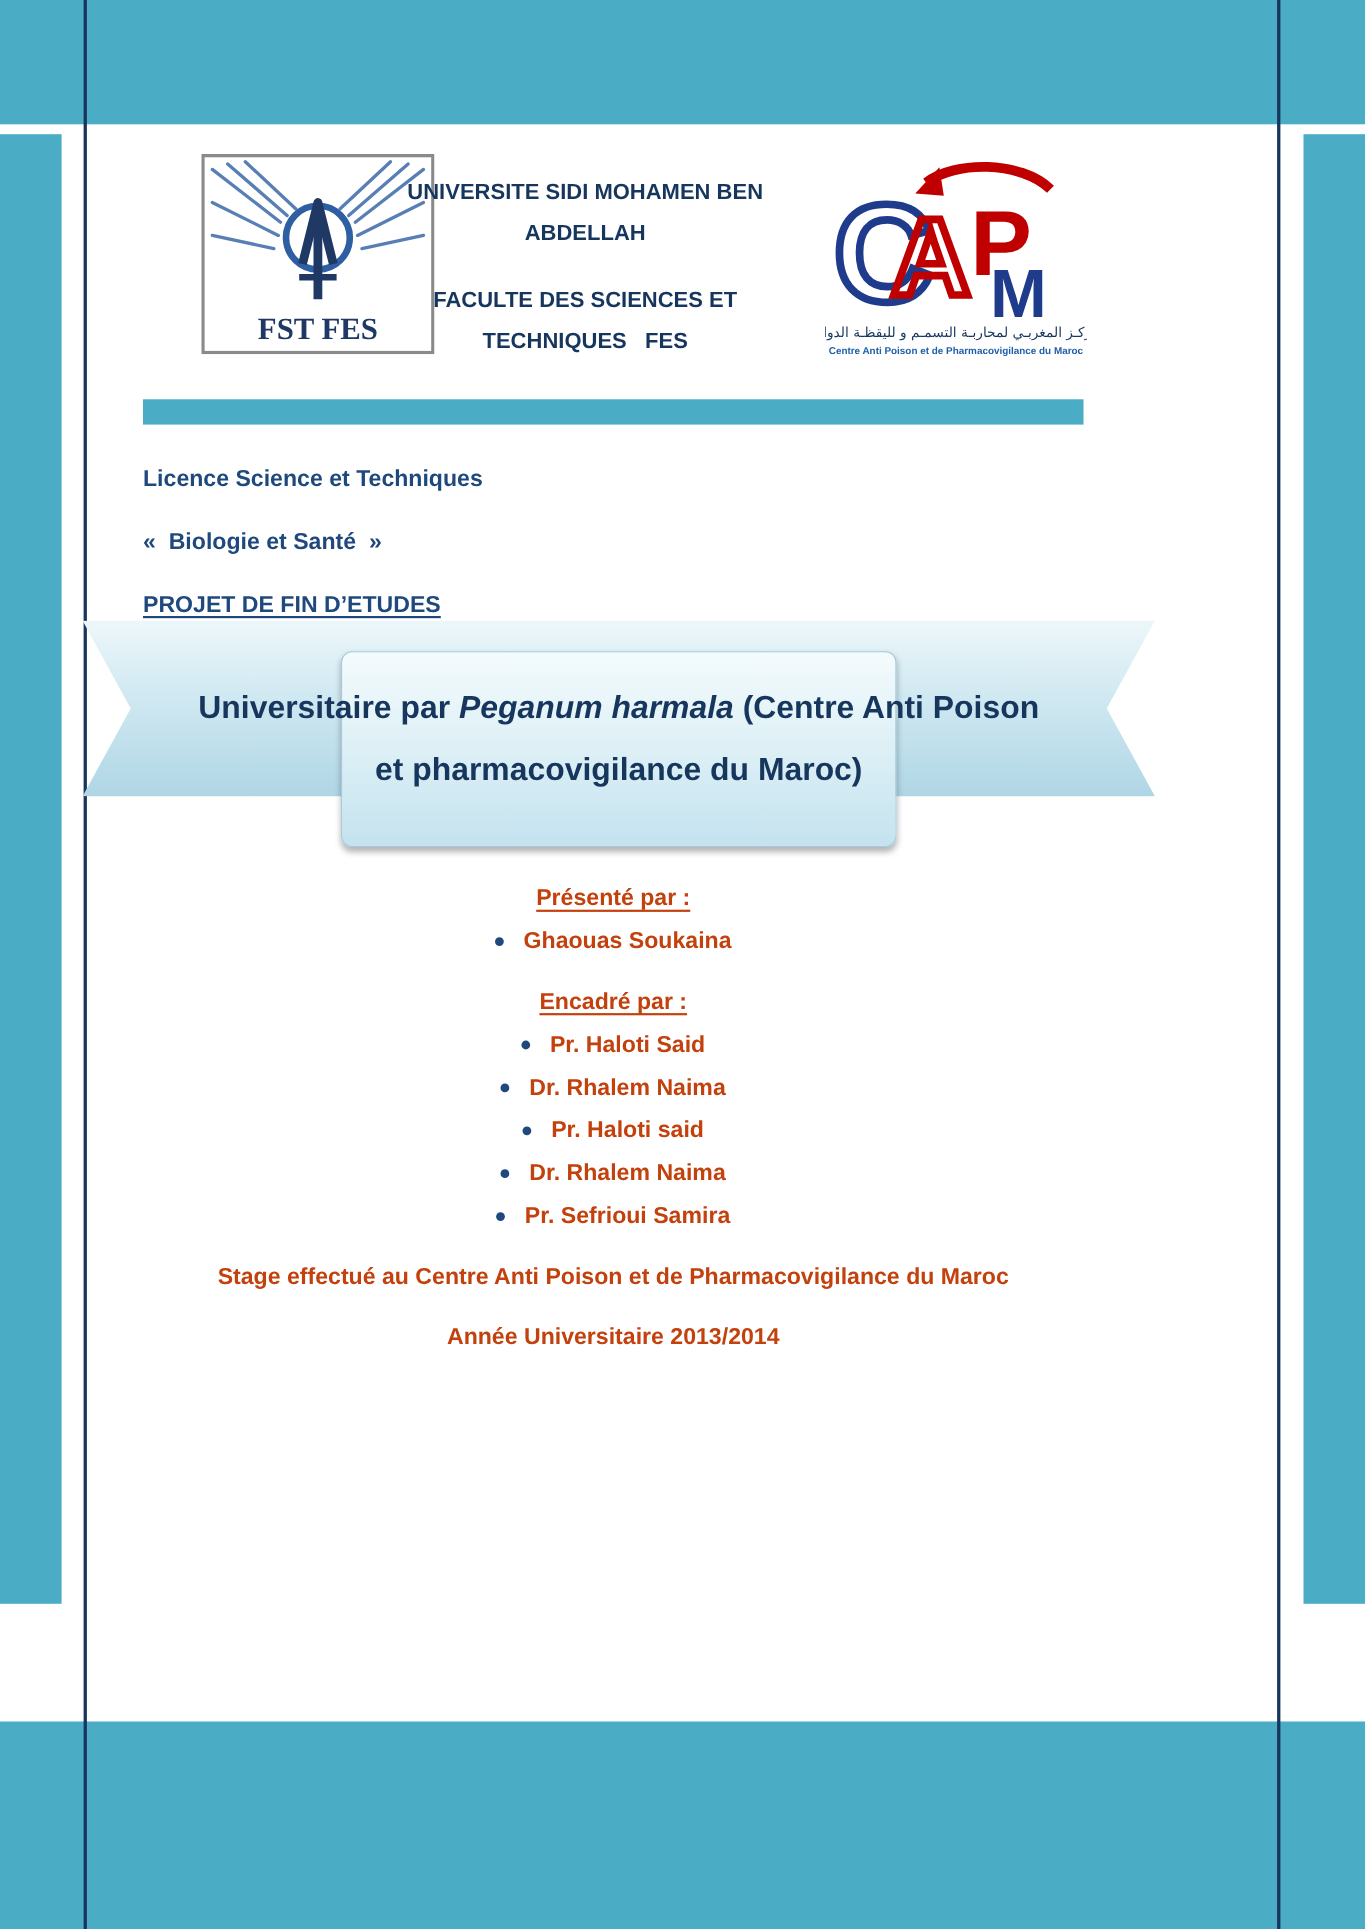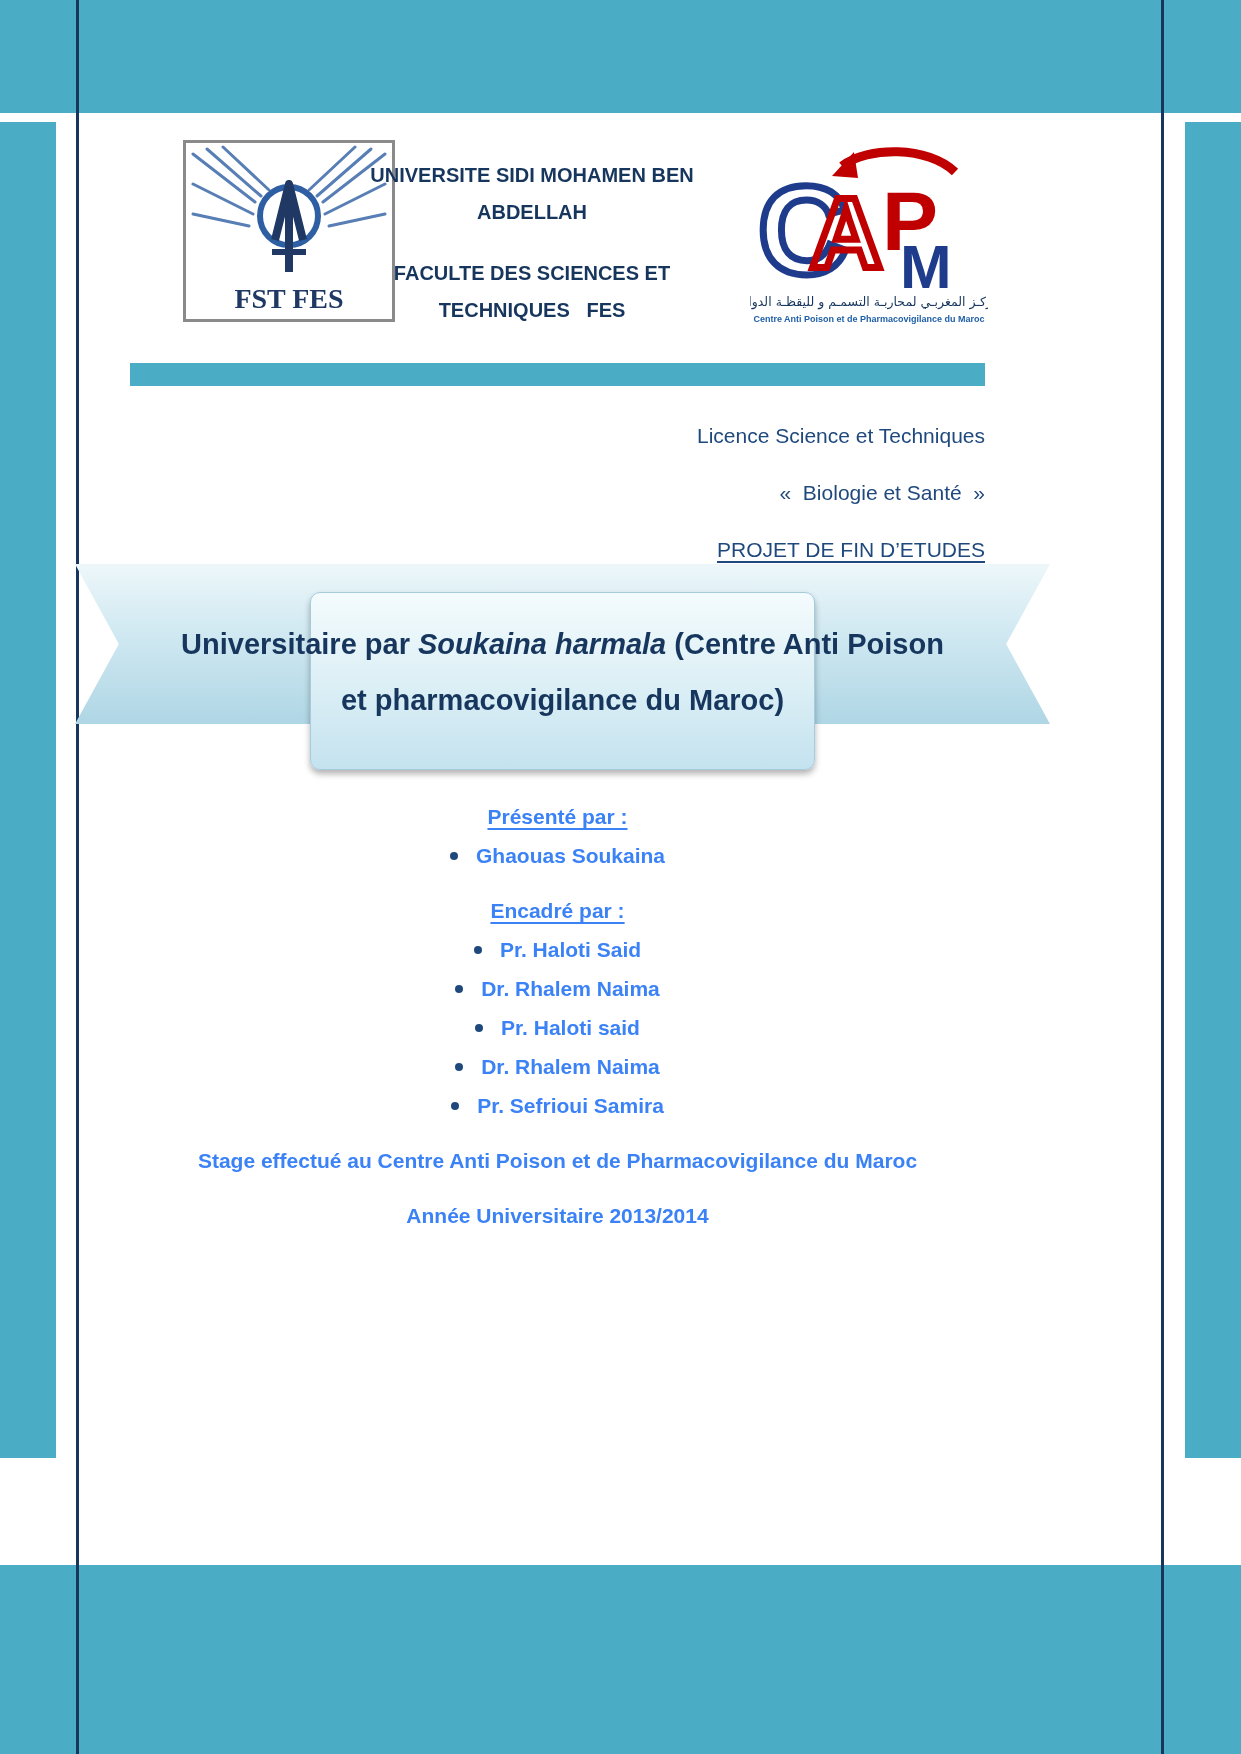--- a/index.html
+++ b/index.html
@@ -36,21 +36,21 @@
   .capm-logo { position:absolute; left:750px; top:138px; width:238px; height:195px; }
 
   .header-divider {
     position:absolute; left:130px; top:363px; width:855px; height:23px;
     background:#4BACC6;
   }
 
   
   .program-block {
     position:absolute; left:130px; top:424px; width:855px;
-    text-align:right; color:#1F497D; font-weight:normal; font-size:21px;
+    text-align:left; color:#1F497D; font-weight:bold; font-size:21px;
   }
   .program-block p { margin:0 0 33px 0; }
   .u { text-decoration: underline; text-underline-offset: 4px; }
 
   
   .ribbon { position:absolute; left:75px; top:558px; width:975px; height:215px; }
   .ribbon-wings {
     position:absolute; left:0; top:6px; width:100%; height:160px;
     background: linear-gradient(180deg, #EDF7FA 0%, #CFE8F1 45%, #AFD6E5 100%);
     clip-path: polygon(0% 0%, 100% 0%, 95.5% 50%, 100% 100%, 0% 100%, 4.5% 50%);
@@ -66,21 +66,21 @@
   .ribbon-text {
     position:absolute; left:105px; top:58px; width:765px;
     text-align:center; color:#17365D; font-weight:bold;
     font-size:29px; line-height:56px;
   }
   .ribbon-text .it { font-style: italic; }
 
   
   .body-col {
     position:absolute; left:130px; top:800px; width:855px;
-    text-align:center; color:#3b82f6; font-weight:bold; font-size:21px;
+    text-align:center; color:#c2410c; font-weight:bold; font-size:21px;
     line-height:25px;
   }
   .blk { margin-top:30px; }
   .blk.first { margin-top:4px; }
   .li-row { display:flex; justify-content:center; align-items:center; gap:18px; margin-top:14px; }
   .li-row.li-first { }
   .dot { width:8px; height:8px; border-radius:50%; background:#1F497D; flex:0 0 auto; }
 </style>
 </head>
 <body>
@@ -143,21 +143,21 @@
   <div class="program-block">
     <p>Licence Science et Techniques</p>
     <p>«&nbsp; Biologie et Santé &nbsp;»</p>
     <p class="u">PROJET DE FIN D’ETUDES</p>
   </div>
 
   <div class="ribbon">
     <div class="ribbon-wings"></div>
     <div class="ribbon-center"></div>
     <div class="ribbon-text">
-      <span>Universitaire par </span><span class="it">Soukaina harmala</span><span> (Centre Anti Poison et pharmacovigilance du Maroc)</span>
+      <span>Universitaire par </span><span class="it">Peganum harmala</span><span> (Centre Anti Poison et pharmacovigilance du Maroc)</span>
     </div>
   </div>
 
   <div class="body-col">
 
     <p class="blk first u">Présenté par :</p>
 
     <div class="li-row li-first">
       <span class="dot"></span>
       <span>Ghaouas Soukaina</span>

